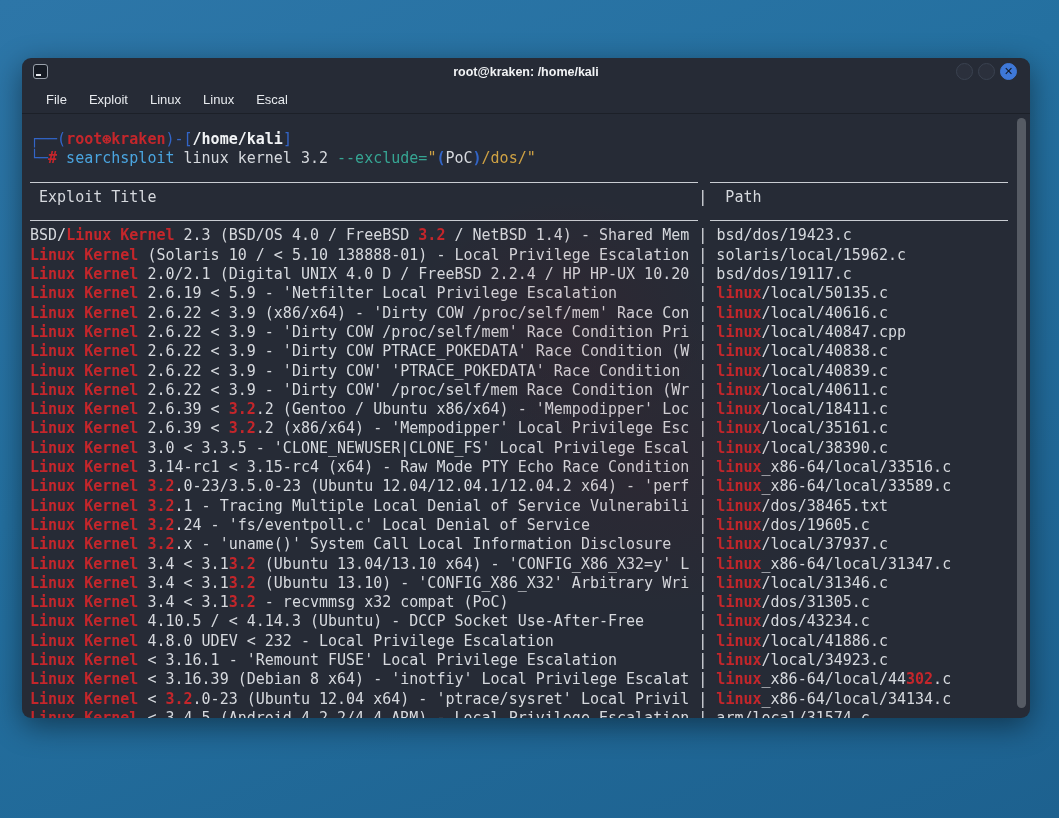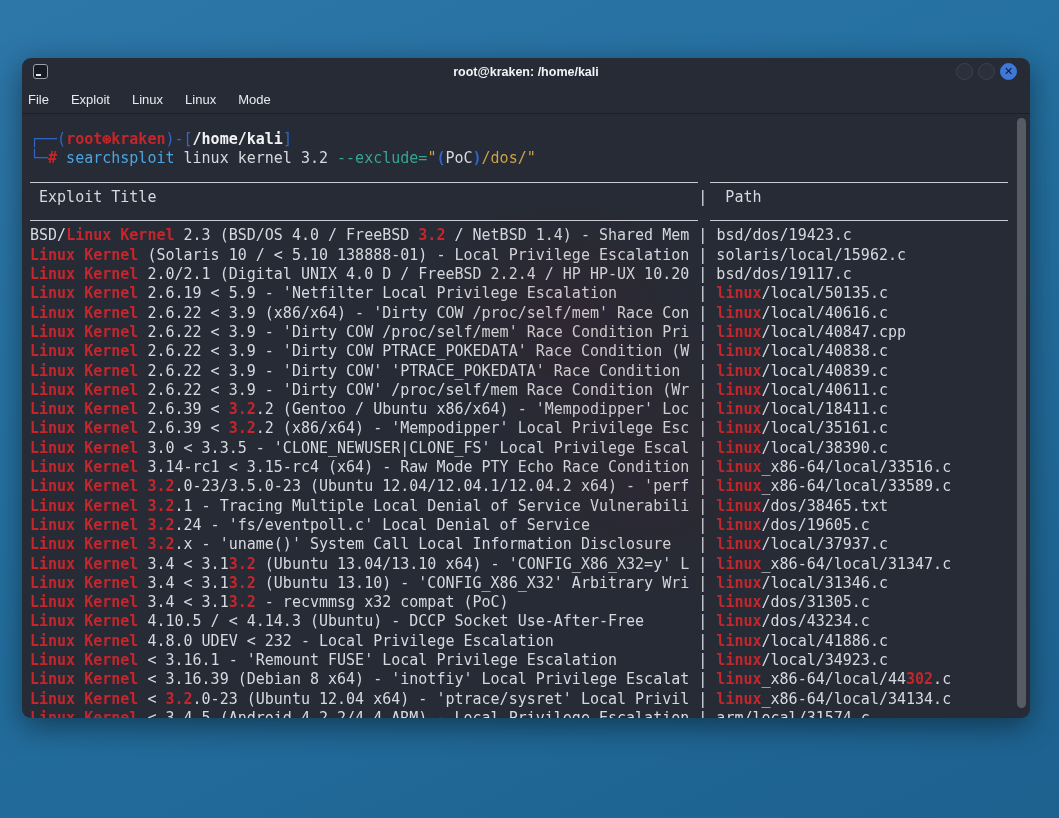--- a/index.html
+++ b/index.html
@@ -15,21 +15,21 @@
   .term-icon{position:absolute;left:11px;top:6px;width:15px;height:15px;
     background:#161b24;border:1.5px solid #9aa1ab;border-radius:3px;box-sizing:border-box;}
   .term-icon::after{content:"";position:absolute;left:2px;bottom:2px;width:5px;height:2px;background:#e8eaee;}
   .title-text{flex:1;text-align:center;color:var(--white);font-size:12.5px;font-weight:bold;}
   .winbtns{position:absolute;right:13px;top:5px;display:flex;gap:5px;}
   .wbtn{width:17px;height:17px;border-radius:50%;background:#2b303c;border:1px solid #3a4250;box-sizing:border-box;}
   .wbtn.close{background:var(--accent-close);border-color:var(--accent-close);color:#10151f;
     font-size:11px;font-weight:bold;line-height:15px;text-align:center;font-family:"DejaVu Sans",sans-serif;}
 
   
-  .menubar{height:27px;display:flex;align-items:center;padding-left:6px;gap:22px;
+  .menubar{height:27px;display:flex;align-items:center;padding-left:24px;gap:22px;
     border-bottom:1px solid rgba(0,0,0,.25);}
   .menu-item{color:#e7eaee;font-size:13px;cursor:default;}
 
   
   .content{position:relative;height:calc(100% - 56px);padding:16px 0 0 8px;box-sizing:border-box;
     font-family:"DejaVu Sans Mono",monospace;}
   .content::before{content:"";position:absolute;inset:0;pointer-events:none;
     background:
       radial-gradient(220px 180px at 54% 34%, rgba(120,10,15,.10), transparent 70%),
       radial-gradient(260px 220px at 62% 58%, rgba(120,10,15,.08), transparent 70%);}
@@ -67,21 +67,21 @@
       <span class="wbtn"></span>
       <span class="wbtn close">✕</span>
     </span>
   </div>
 
   <div class="menubar">
     <span class="menu-item">File</span>
     <span class="menu-item">Exploit</span>
     <span class="menu-item">Linux</span>
     <span class="menu-item">Linux</span>
-    <span class="menu-item">Mode</span>
+    <span class="menu-item">Escal</span>
   </div>
 
   <div class="content">
 
     <div class="line"><span class="pblue">┌──(</span><span class="pred">root</span><span class="pred">⊛</span><span class="pred">kraken</span><span class="pblue">)-[</span><span class="pwhite">/home/kali</span><span class="pblue">]</span></div>
 
     <div class="line"><span class="pblue">└─</span><span class="pred">#</span><span class="pcyan"> searchsploit</span><span class="sw"> linux kernel 3.2 </span><span class="pteal">--exclude=</span><span class="pyellow">"</span><span class="pparen">(</span><span class="sw">PoC</span><span class="pparen">)</span><span class="pyellow">/dos/</span><span class="pyellow">"</span></div>
 
     <div class="line sepline"><span class="seg seg1"></span><span class="seg seg2"></span></div>
 

